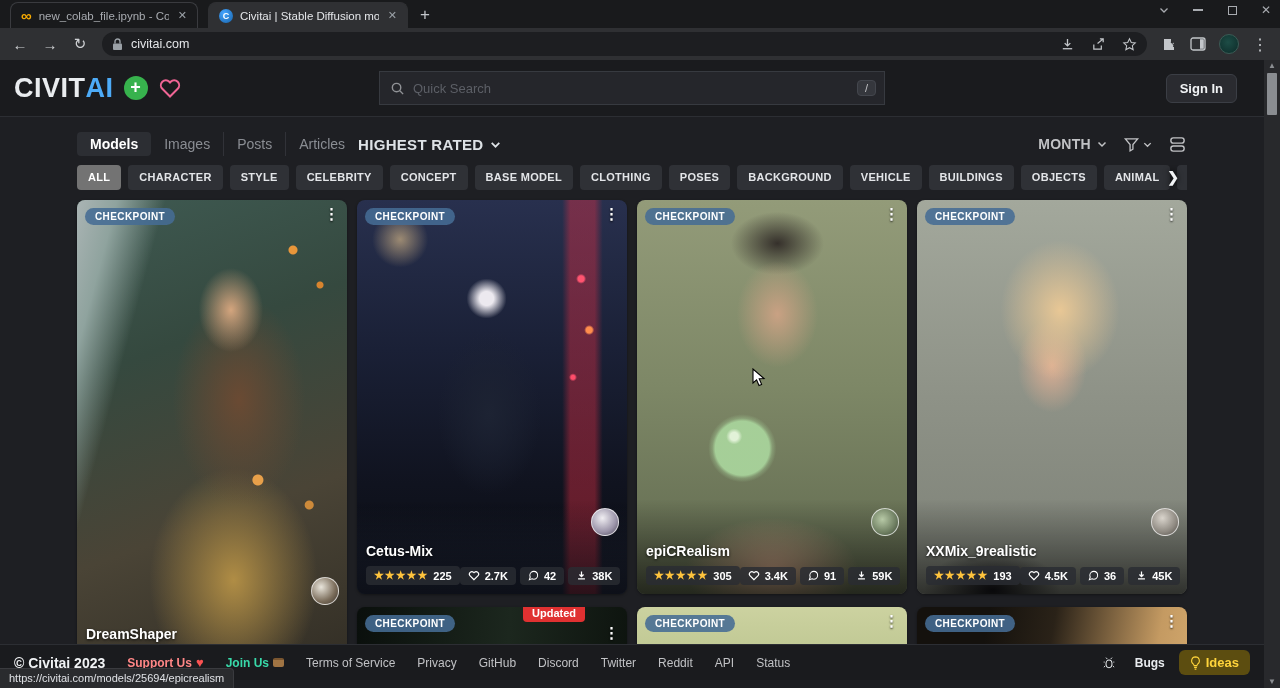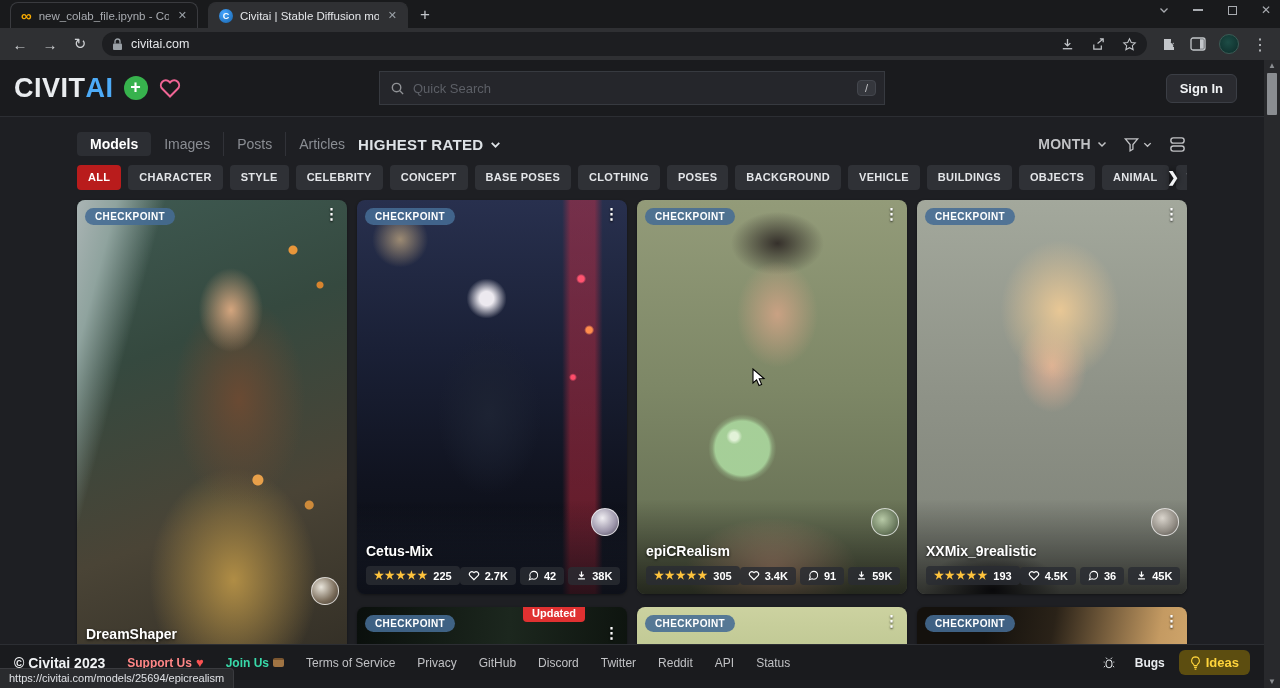--- a/index.html
+++ b/index.html
@@ -61,21 +61,21 @@
   .seg-item.active { background:#2c2e33; border-radius:4px; color:#fff; font-weight:bold; border-right:none; }
   .sort { display:flex; align-items:center; gap:6px; color:#dee2e6; font-weight:bold;
     font-size:15px; letter-spacing:0.3px; }
   .nav-right { margin-left:auto; display:flex; align-items:center; gap:15px; color:#c1c2c5; }
   .period { display:flex; align-items:center; gap:5px; font-weight:bold; font-size:14px; letter-spacing:0.3px; }
   .funnel-wrap { display:flex; align-items:center; gap:2px; }
 
   .chips-row { position:relative; display:flex; gap:7px; margin-top:7px; height:25px; overflow:hidden; }
   .chip { background:#2f3136; color:#e3e5e8; font-size:11px; font-weight:bold; letter-spacing:0.3px;
     border-radius:4px; padding:6px 11px; white-space:nowrap; line-height:1.1; }
-  .chip.active { background:#b91c1c; color:#fff; }
+  .chip.active { background:#737373; color:#fff; }
   .chips-more { position:absolute; right:8px; top:4px; color:#f1f3f5; font-size:14px; font-weight:bold;
     text-shadow:0 0 6px #000; }
 
   .cards { display:flex; gap:10px; margin-top:10px; }
   .col { width:270px; display:flex; flex-direction:column; gap:13px; }
   .card { position:relative; width:270px; border-radius:8px; overflow:hidden; background:#1a1b1e;
     box-shadow:0 1px 3px rgba(0,0,0,.4); }
   .card.tall { height:500px; }
   .card.reg { height:394px; }
   .card.stub { height:120px; }
@@ -295,21 +295,21 @@
               </svg>
             </div>
           </div>
 
           <div class="chips-row">
             <span class="chip active">ALL</span>
             <span class="chip">CHARACTER</span>
             <span class="chip">STYLE</span>
             <span class="chip">CELEBRITY</span>
             <span class="chip">CONCEPT</span>
-            <span class="chip">BASE POSES</span>
+            <span class="chip">BASE MODEL</span>
             <span class="chip">CLOTHING</span>
             <span class="chip">POSES</span>
             <span class="chip">BACKGROUND</span>
             <span class="chip">VEHICLE</span>
             <span class="chip">BUILDINGS</span>
             <span class="chip">OBJECTS</span>
             <span class="chip">ANIMAL</span>
             <span class="chip">TOOL</span>
 
             <span class="chips-more">❯</span>

